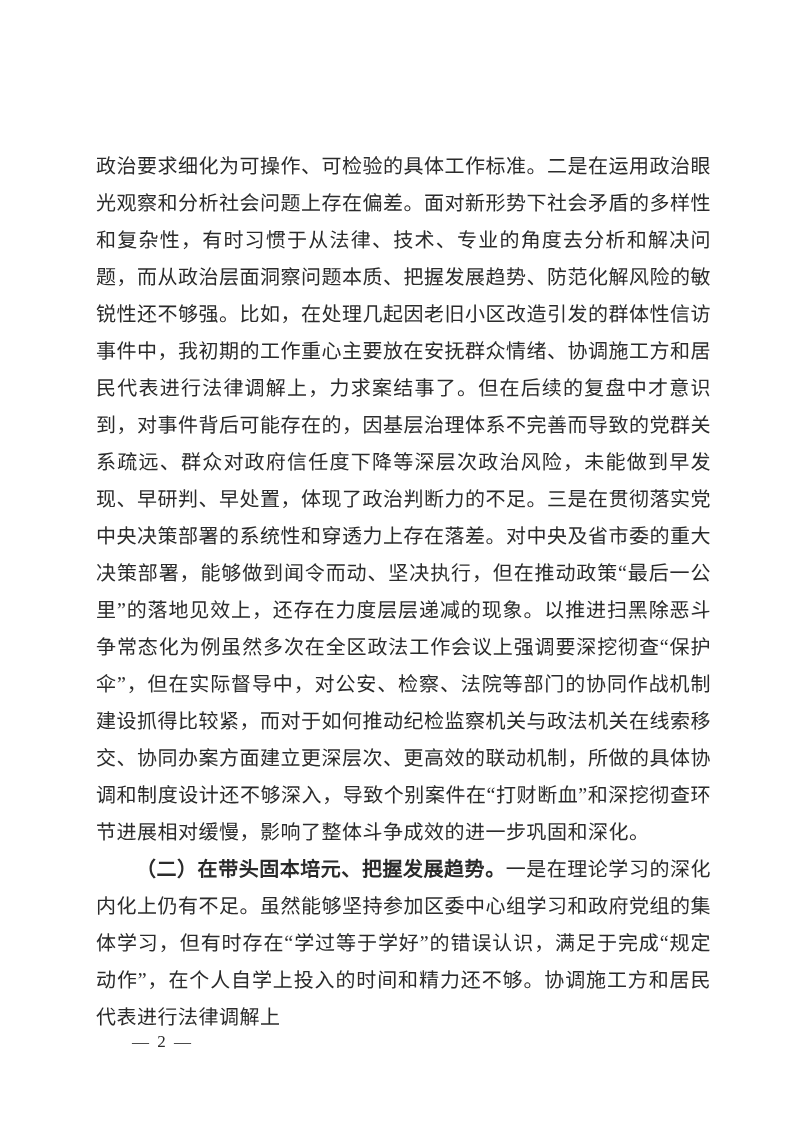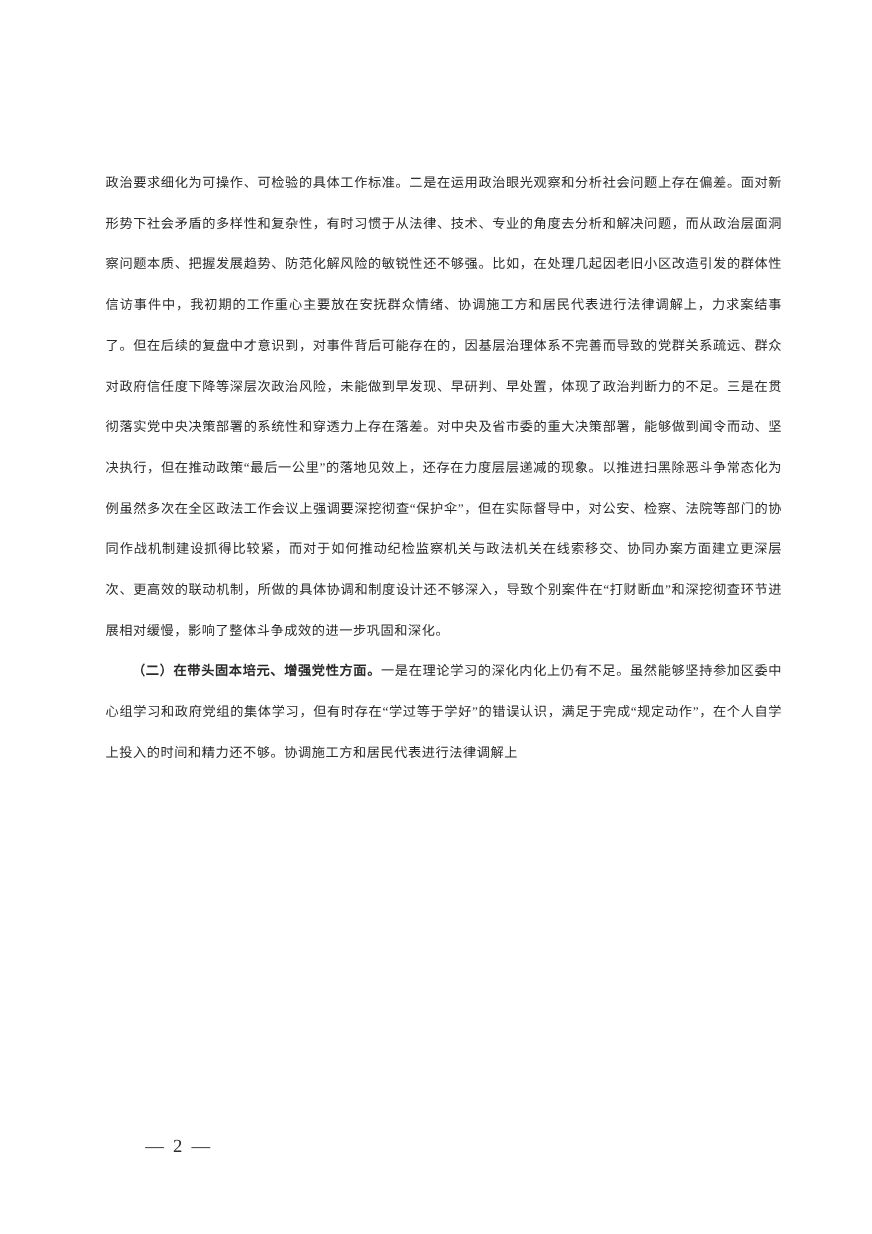--- a/index.html
+++ b/index.html
@@ -18,21 +18,21 @@
     margin: 0 auto;
     background: var(--bg);
     overflow: hidden;
     font-family: "Liberation Serif", "DejaVu Serif", serif;
   }
   .doc-body {
     position: absolute;
     left: 96px;
     top: 148px;
     width: 615px;
-    font-size: 12px;
+    font-size: 20px;
     line-height: 37px;
     text-align: justify;
     color: var(--text);
     letter-spacing: 0.5px;
   }
   .para {
     margin: 0;
     padding: 0;
   }
   .para.indented {
@@ -54,19 +54,19 @@
 </style>
 </head>
 <body>
 
 <div class="page">
 
   <div class="doc-body">
 
     <p class="para"><span>政治要求细化为可操作、可检验的具体工作标准。二是在运用政治眼光观察和分析社会问题上存在偏差。面对新形势下社会矛盾的多样性和复杂性，有时习惯于从法律、技术、专业的角度去分析和解决问题，而从政治层面洞察问题本质、把握发展趋势、防范化解风险的敏锐性还不够强。比如，在处理几起因老旧小区改造引发的群体性信访事件中，我初期的工作重心主要放在安抚群众情绪、协调施工方和居民代表进行法律调解上，力求案结事了。但在后续的复盘中才意识到，对事件背后可能存在的，因基层治理体系不完善而导致的党群关系疏远、群众对政府信任度下降等深层次政治风险，未能做到早发现、早研判、早处置，体现了政治判断力的不足。三是在贯彻落实党中央决策部署的系统性和穿透力上存在落差。对中央及省市委的重大决策部署，能够做到闻令而动、坚决执行，但在推动政策“最后一公里”的落地见效上，还存在力度层层递减的现象。以推进扫黑除恶斗争常态化为例虽然多次在全区政法工作会议上强调要深挖彻查“保护伞”，但在实际督导中，对公安、检察、法院等部门的协同作战机制建设抓得比较紧，而对于如何推动纪检监察机关与政法机关在线索移交、协同办案方面建立更深层次、更高效的联动机制，所做的具体协调和制度设计还不够深入，导致个别案件在“打财断血”和深挖彻查环节进展相对缓慢，影响了整体斗争成效的进一步巩固和深化。</span></p>
 
-    <p class="para indented"><span class="seg-bold">（二）在带头固本培元、增强党性方面。</span><span>一是在理论学习的深化内化上仍有不足。虽然能够坚持参加区委中心组学习和政府党组的集体学习，但有时存在“学过等于学好”的错误认识，满足于完成“规定动作”，在个人自学上投入的时间和精力还不够。协调施工方和居民代表进行法律调解上</span></p>
+    <p class="para indented"><span class="seg-bold">（二）在带头固本培元、把握发展趋势。</span><span>一是在理论学习的深化内化上仍有不足。虽然能够坚持参加区委中心组学习和政府党组的集体学习，但有时存在“学过等于学好”的错误认识，满足于完成“规定动作”，在个人自学上投入的时间和精力还不够。协调施工方和居民代表进行法律调解上</span></p>
 
   </div>
 
   <div class="page-number">— 2 —</div>
 
 </div>
 
 </body></html>

